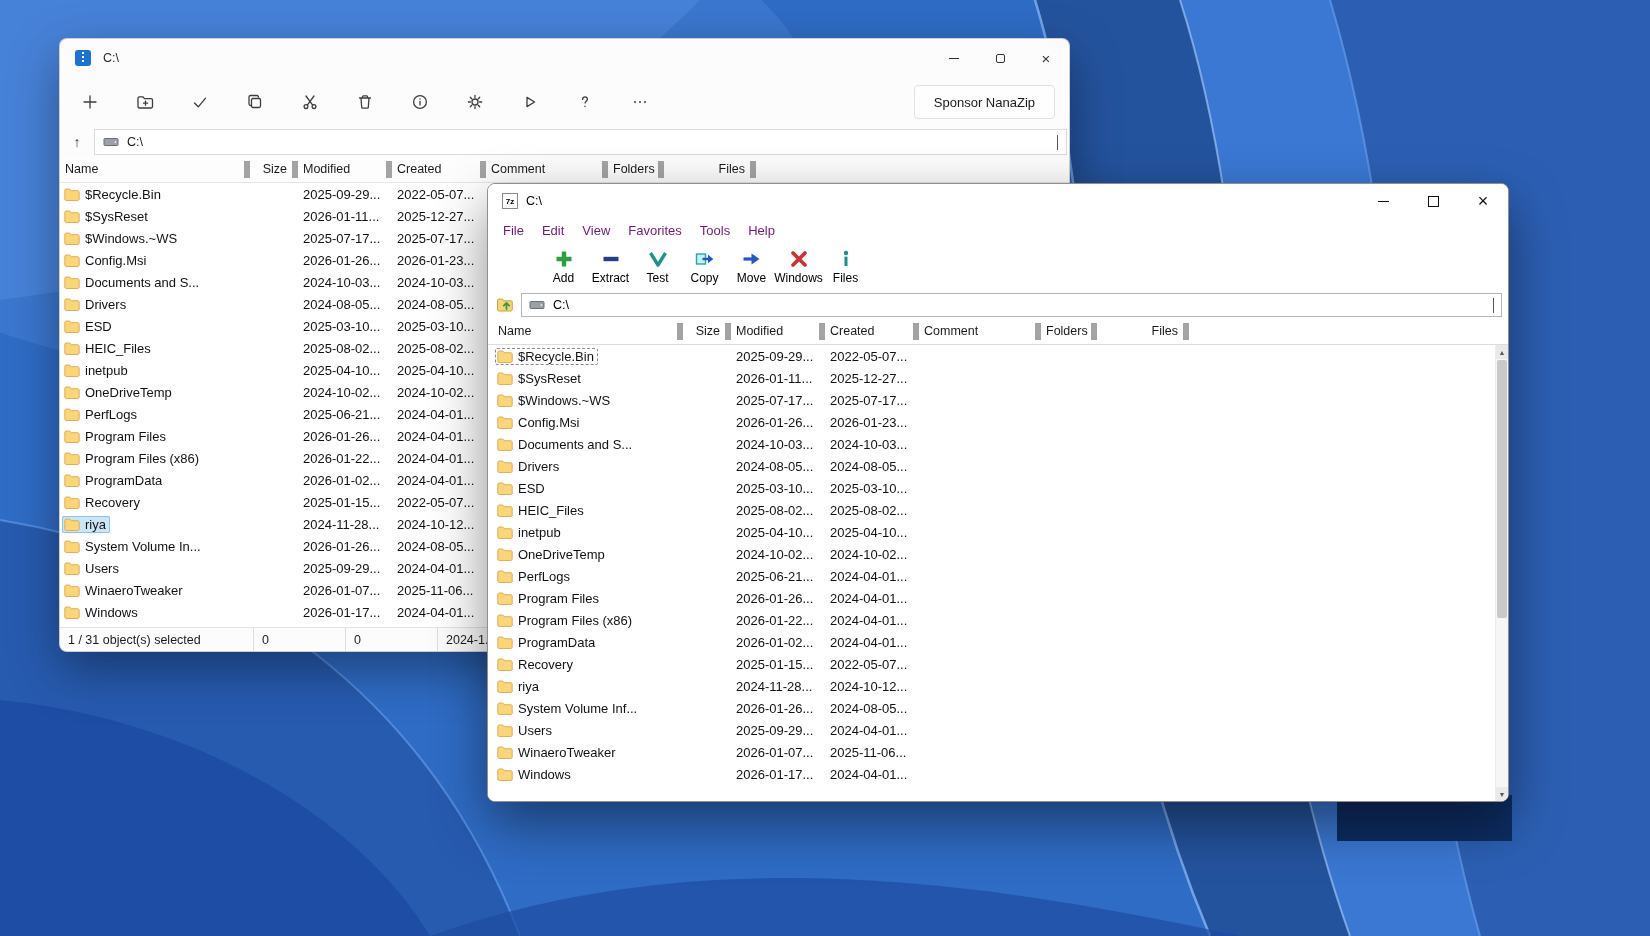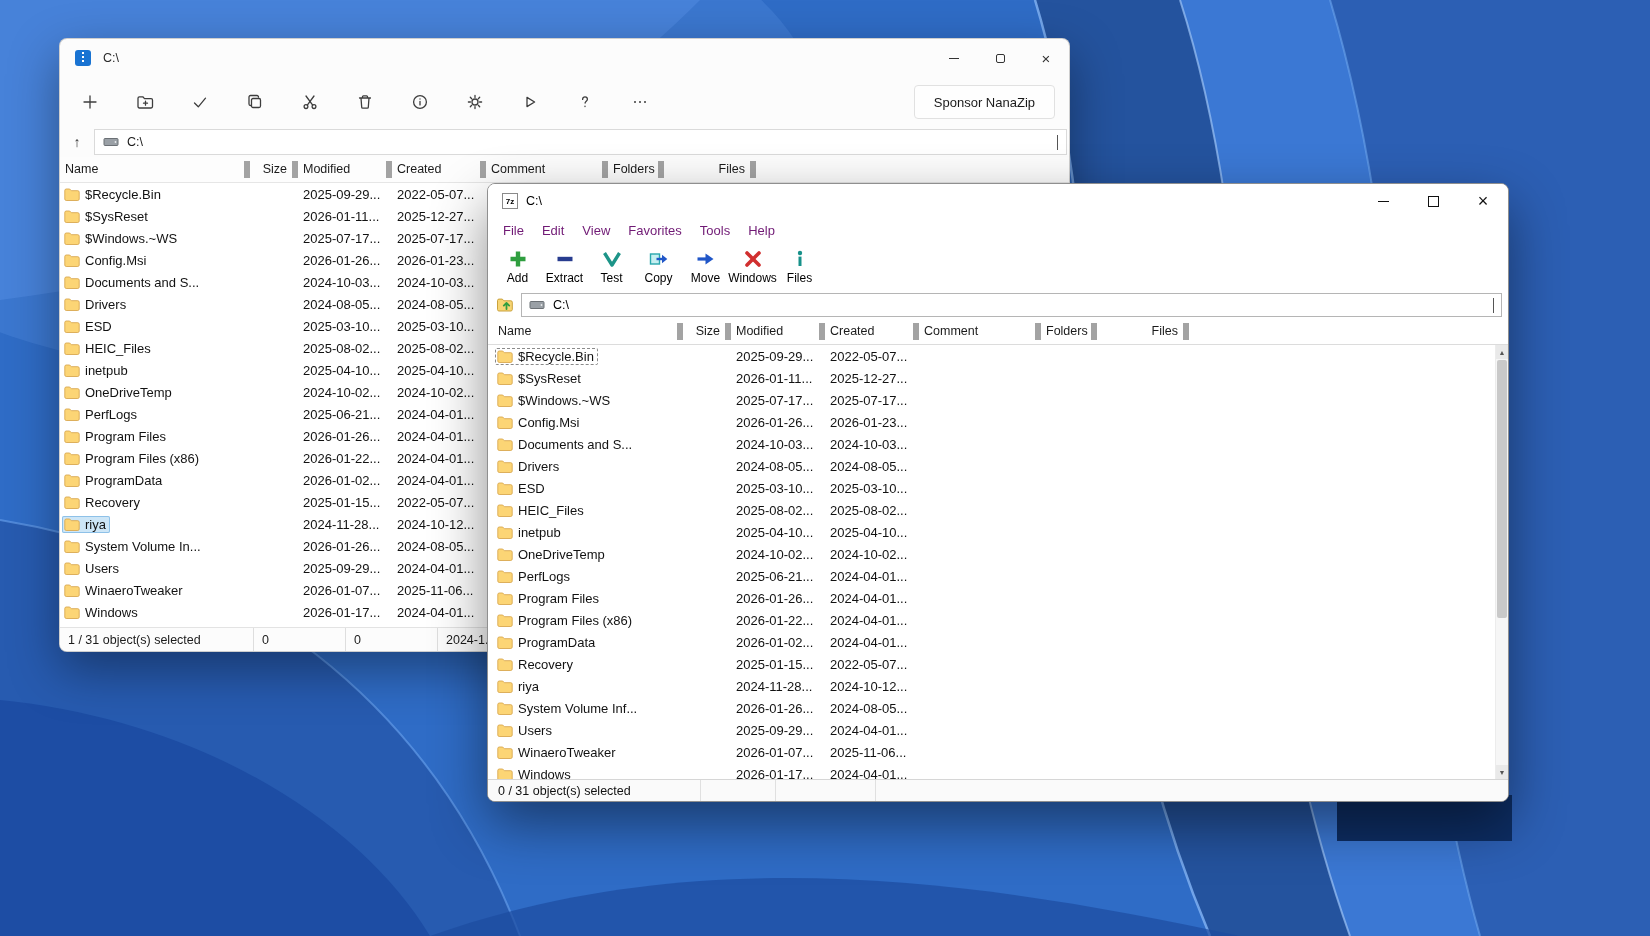--- a/index.html
+++ b/index.html
@@ -81,21 +81,21 @@
   .sz-appicon { width:16px; height:16px; border:1px solid #8a8a8a; background:#fff; display:flex; align-items:center; justify-content:center;
     font-size:8px; font-weight:bold; color:#000; flex:none; }
   .sz-title { font-size:12.5px; color:#000; margin-left:8px; }
   .sz-controls { margin-left:auto; display:flex; height:100%; }
   .sz-ctrl { width:50px; height:100%; color:#111; }
   .sz-min-glyph { width:11px; height:1px; background:#111; }
   .sz-max-glyph { width:11px; height:11px; border:1.2px solid #111; }
   .sz-close-glyph { font-size:18px; color:#111; line-height:1; }
   .sz-menubar { height:24px; display:flex; align-items:center; padding:0 6px; flex:none; font-size:13px; color:#701a75; }
   .menu-item { padding:0 9px; height:100%; display:flex; align-items:center; }
-  .sz-toolbar { height:49px; display:flex; align-items:flex-start; padding:2px 0 0 6px; flex:none; }
+  .sz-toolbar { height:49px; display:flex; align-items:flex-start; padding:2px 0 0 6px; flex:none;margin-left:46px; }
   .sz-tool { width:47px; height:45px; display:flex; flex-direction:column; align-items:center; justify-content:center; gap:2px; }
   .sz-tool .tlabel { font-size:12px; color:#000; }
   .sz-addr-row { height:28px; display:flex; align-items:center; padding:0 6px 0 8px; gap:7px; flex:none; }
   .sz-addr-field { flex:1; height:24px; background:#fff; border:1px solid #b5b5b5; display:flex; align-items:center; gap:8px; padding:0 7px; font-size:12.5px; color:#000; }
   .sz-header { height:26px; border-bottom:1px solid #dcdcdc; flex:none; background:#fff; padding-left:5px; }
   .sz-list { }
   .sz-list .frow { padding-left:5px; }
   .sz-status { height:22px; flex:none; border-top:1px solid #d6d6d6; background:#fafafa; display:flex; align-items:center; font-size:12.5px; color:#111; }
   .sz-status .scell { height:100%; display:flex; align-items:center; padding:0 10px; border-right:1px solid #e0e0e0; white-space:nowrap; }
   .sz-status .s0 { width:213px; }
@@ -1079,19 +1079,13 @@
         </div>
         <div class="cell c-size"></div>
         <div class="cell c-mod">2026-01-17...</div>
         <div class="cell c-cre">2024-04-01...</div>
         <div class="cell c-com"></div>
         <div class="cell c-fold"></div>
         <div class="cell c-files"></div>
       </div>
     </div>
 
-  <div class="sz-status">
-    <div class="scell s0">0 / 31 object(s) selected</div>
-    <div class="scell s1"></div>
-    <div class="scell s2"></div>
-    <div class="scell s3"></div>
-  </div>
 </div>
 
 </body></html>

